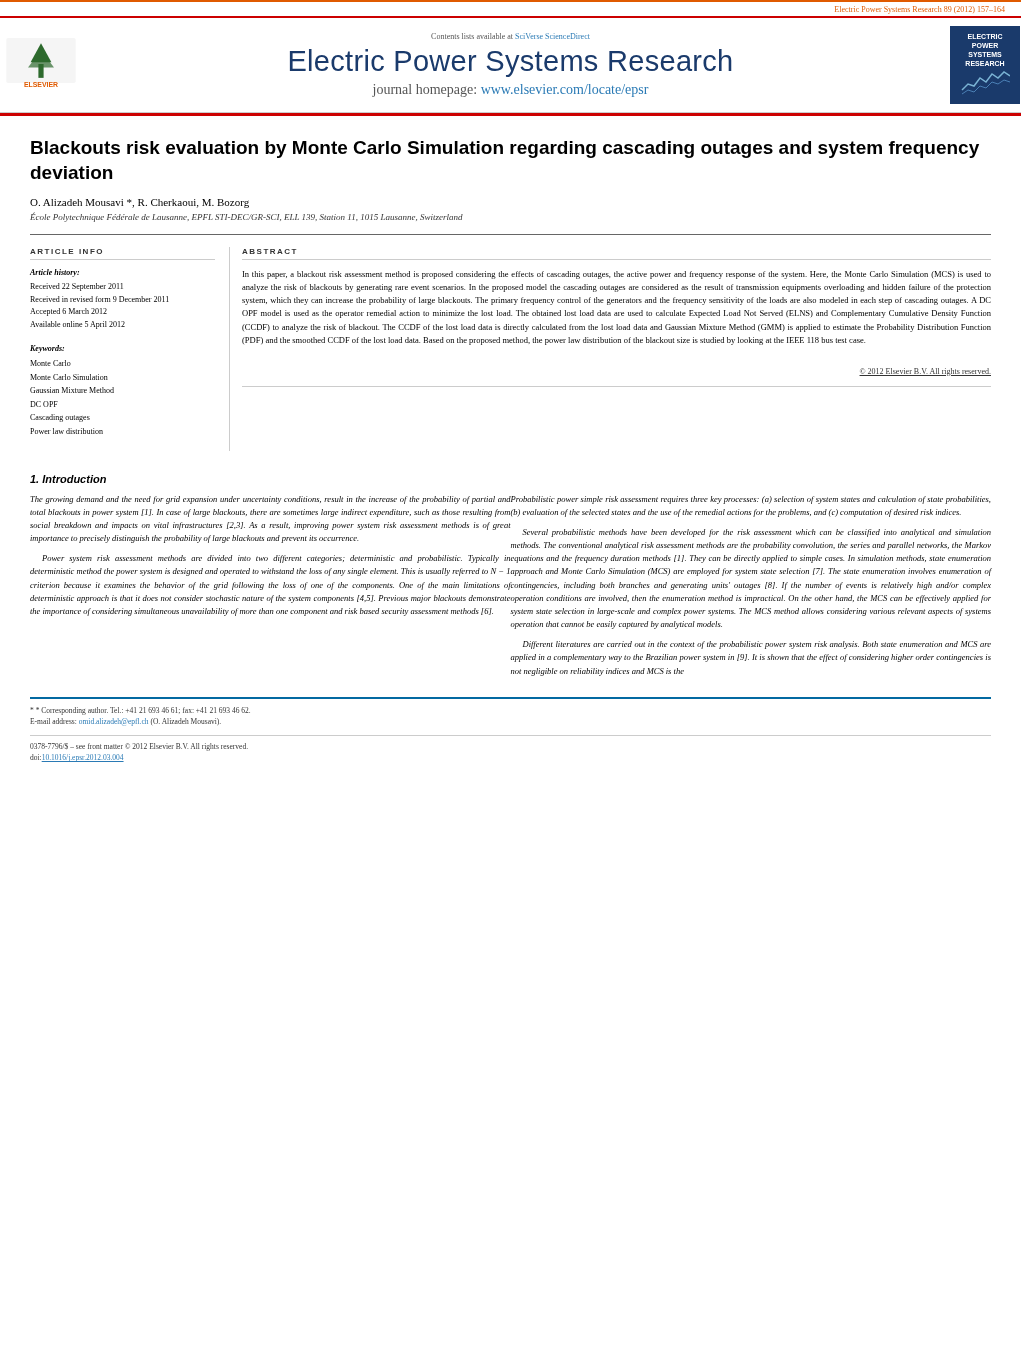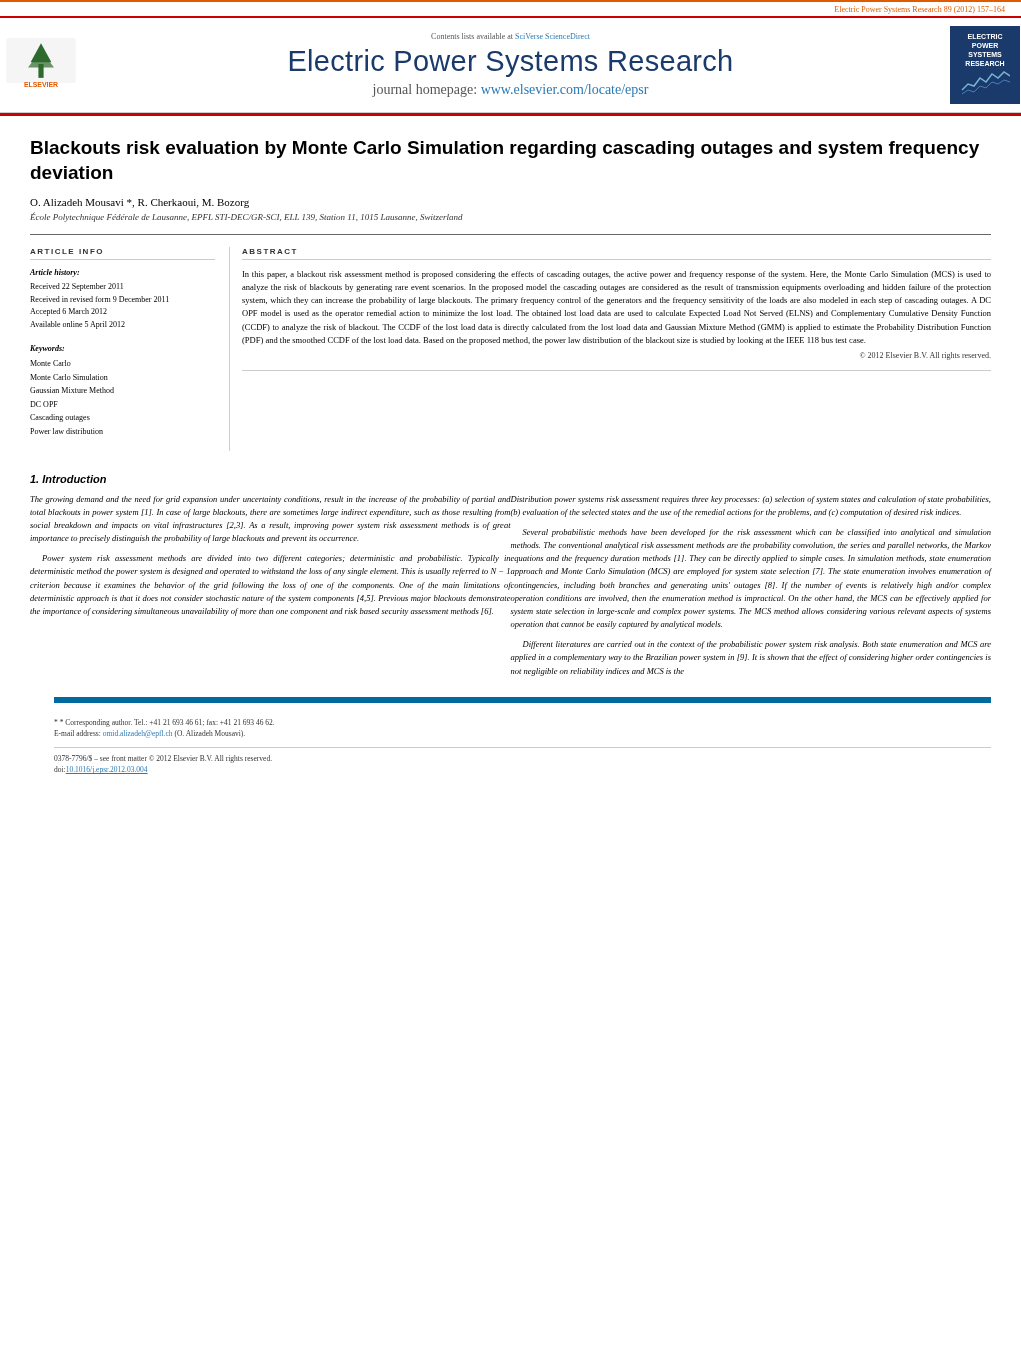--- a/index.html
+++ b/index.html
@@ -167,23 +167,24 @@
     
     .abstract-text {
       font-size: 8.5px;
       line-height: 1.55;
       text-align: justify;
     }
     .abstract-footer {
       text-align: right;
       font-size: 8px;
       color: #333;
-      margin-top: 4px;
+      margin-top: 20px;
       padding-bottom: 10px;
       border-bottom: 1px solid #ccc;
+      text-decoration: underline;
     }
 
     
     .body-section {
       margin-top: 22px;
       font-style: italic;
     }
     .section-heading {
       font-size: 11px;
       font-weight: bold;
@@ -203,24 +204,23 @@
     .body-col p {
       margin-bottom: 7px;
       text-indent: 12px;
     }
     .body-col p:first-child {
       text-indent: 0;
     }
 
     
     .footnote-section {
-      border-top: 6px solid #0369a1;
+      border-top: 2px solid #0369a1;
       margin-top: 12px;
-      padding-top: 14px;
-      margin-left: 24px;
+      padding-top: 6px;
     }
     .footnote-text {
       font-size: 7.5px;
       line-height: 1.5;
       color: #333;
     }
     .footnote-text a, .footnote-link {
       color: #2a7ab5;
       text-decoration: none;
     }
@@ -356,21 +356,21 @@
         <p>
           The growing demand and the need for grid expansion under uncertainty conditions, result in the increase of the probability of partial and total blackouts in power system [1]. In case of large blackouts, there are sometimes large indirect expenditure, such as those resulting from social breakdown and impacts on vital infrastructures [2,3]. As a result, improving power system risk assessment methods is of great importance to precisely distinguish the probability of large blackouts and prevent its occurrence.
         </p>
         <p>
           Power system risk assessment methods are divided into two different categories; deterministic and probabilistic. Typically in deterministic method the power system is designed and operated to withstand the loss of any single element. This is usually referred to N − 1 criterion because it examines the behavior of the grid following the loss of one of the components. One of the main limitations of deterministic approach is that it does not consider stochastic nature of the system components [4,5]. Previous major blackouts demonstrate the importance of considering simultaneous unavailability of more than one component and risk based security assessment methods [6].
         </p>
       </div>
 
       <div class="body-col">
         <p>
-          Distribution power systems risk assessment requires three key processes: (a) selection of system states and calculation of state probabilities, (b) evaluation of the selected states and the use of the remedial actions for the problems, and (c) computation of desired risk indices.
+          Probabilistic power simple risk assessment requires three key processes: (a) selection of system states and calculation of state probabilities, (b) evaluation of the selected states and the use of the remedial actions for the problems, and (c) computation of desired risk indices.
         </p>
         <p>
           Several probabilistic methods have been developed for the risk assessment which can be classified into analytical and simulation methods. The conventional analytical risk assessment methods are the probability convolution, the series and parallel networks, the Markov equations and the frequency duration methods [1]. They can be directly applied to simple cases. In simulation methods, state enumeration approach and Monte Carlo Simulation (MCS) are employed for system state selection [7]. The state enumeration involves enumeration of contingencies, including both branches and generating units' outages [8]. If the number of events is relatively high and/or complex operation conditions are involved, then the enumeration method is impractical. On the other hand, the MCS can be effectively applied for system state selection in large-scale and complex power systems. The MCS method allows considering various relevant aspects of systems operation that cannot be easily captured by analytical models.
         </p>
         <p>
           Different literatures are carried out in the context of the probabilistic power system risk analysis. Both state enumeration and MCS are applied in a complementary way to the Brazilian power system in [9]. It is shown that the effect of considering higher order contingencies is not negligible on reliability indices and MCS is the
         </p>
       </div>
 
     </div>

